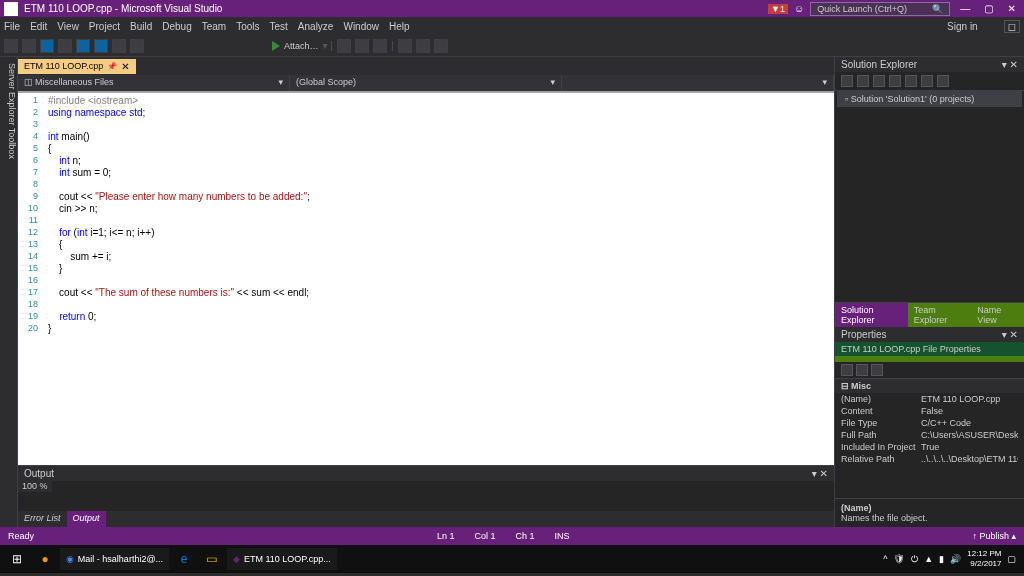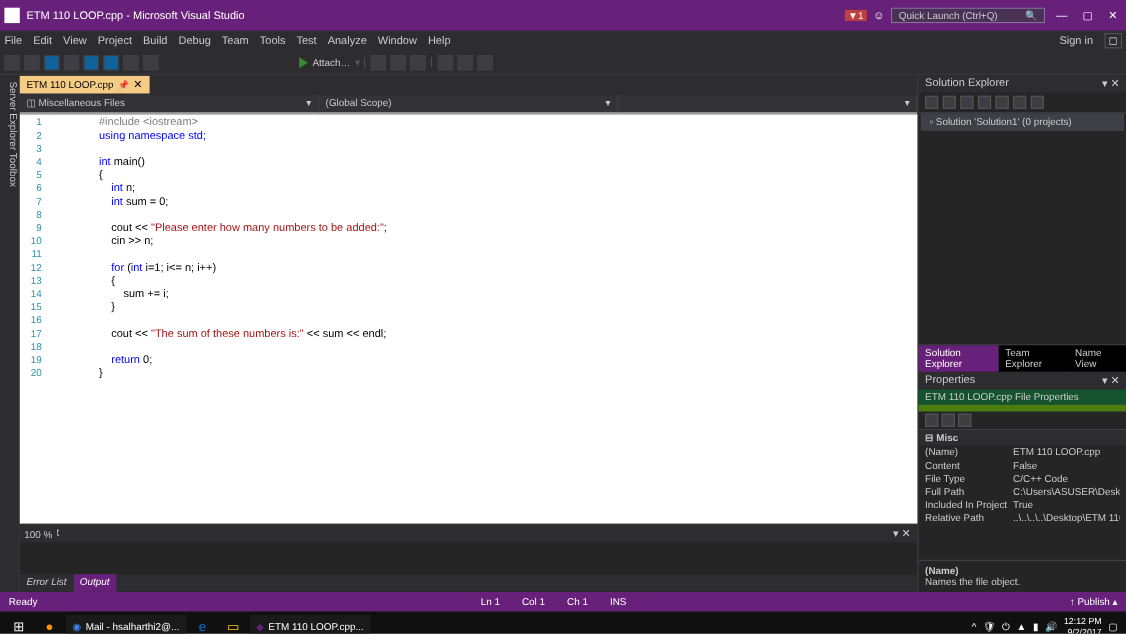--- a/index.html
+++ b/index.html
@@ -1,62 +1,62 @@
 <!DOCTYPE html>
 <html><head>
 <meta charset="utf-8">
 <style>
 * { margin: 0; padding: 0; box-sizing: border-box; font-family: "Segoe UI", Tahoma, sans-serif; }
 body { width: 1024px; height: 576px; background: #2d2d30; color: #f1f1f1; font-size: 10px; overflow: hidden; position: relative; }
-.titlebar { height: 28px; background: #68217a; display: flex; align-items: center; padding: 0 4px; }
+.titlebar { height: 17px; background: #68217a; display: flex; align-items: center; padding: 0 4px; }
 .titlebar .vsicon { width: 14px; height: 14px; background: #fff; margin-right: 6px; }
 .titlebar .title { font-size: 10px; color: #fff; flex: 1; }
 .titlebar .right { display: flex; align-items: center; gap: 6px; }
 .qlbox { background: #493255; border: 1px solid #8a6ca0; padding: 1px 6px; font-size: 9px; width: 140px; color: #ccc; display: flex; justify-content: space-between; }
 .winbtn { color: #fff; font-size: 10px; padding: 0 4px; }
 .menubar { height: 18px; background: #2d2d30; display: flex; align-items: center; padding: 0 4px; gap: 10px; font-size: 10px; color: #ccc; }
-.menubar .signin { margin-left: auto; margin-right: 0; }
+.menubar .signin { margin-left: auto; margin-right: 16px; }
 .toolbar { height: 22px; background: #2d2d30; border-bottom: 1px solid #3f3f46; display: flex; align-items: center; padding: 0 4px; gap: 4px; }
 .tbtn { width: 14px; height: 14px; border: 1px solid #3f3f46; background: #3e3e42; }
 .tbtn.blue { background: #0e639c; }
 .tbtn.green { background: #388a34; border: none; }
 .main { display: flex; height: 470px; }
 .vbar { width: 18px; background: #2d2d30; writing-mode: vertical-rl; text-orientation: mixed; font-size: 9px; color: #ccc; padding-top: 6px; text-align: left; border-right: 1px solid #3f3f46; }
 .editor-area { flex: 1; display: flex; flex-direction: column; background: #1e1e1e; }
 .tabrow { height: 18px; background: #2d2d30; display: flex; align-items: center; }
 .tab { background: #f5cc84; color: #000; font-size: 9px; padding: 2px 6px; display: flex; align-items: center; gap: 4px; }
 .tab .pin { font-size: 8px; }
 .tab .close { font-size: 10px; }
 .navbar { height: 18px; background: #333337; display: flex; border-bottom: 2px solid #a3a3a3; }
 .navbar .combo { flex: 1; border-right: 1px solid #3f3f46; padding: 2px 6px; font-size: 9px; color: #ccc; display: flex; justify-content: space-between; }
 .code { flex: 1; background: #fff; color: #000; font-family: Consolas, monospace; font-size: 10px; position: relative; overflow: hidden; }
 .code-inner { padding: 2px 0 2px 6px; }
 .code .line { display: flex; min-height: 12px; }
 .code .ln { width: 24px; text-align: right; color: #2b91af; padding-right: 10px; font-size: 9px; }
-.code .txt { white-space: pre; margin-left: 42px; }
+.code .txt { white-space: pre; }
 .kw { color: #0000ff; }
 .str { color: #a31515; }
 .pre { color: #808080; }
 .output-panel { height: 46px; background: #252526; border-top: 1px solid #3f3f46; }
 .output-title { background: #2d2d30; padding: 2px 6px; font-size: 10px; display: flex; justify-content: space-between; color: #ccc; }
 .output-bar { padding: 3px 6px; display: flex; align-items: center; gap: 6px; font-size: 9px; color: #ccc; }
 .output-bar select { background: #333337; color: #ccc; border: 1px solid #3f3f46; font-size: 9px; width: 150px; height: 15px; }
 .bottom-tabs { height: 16px; background: #2d2d30; display: flex; font-size: 9px; font-style: italic; }
 .bottom-tabs .bt { padding: 2px 6px; background: #68217a; color: #fff; }
 .bottom-tabs .bt.inactive { background: #2d2d30; color: #ccc; }
 .right-panels { width: 190px; display: flex; flex-direction: column; background: #252526; border-left: 1px solid #3f3f46; }
 .panel-title { background: #2d2d30; padding: 2px 6px; font-size: 10px; color: #ccc; display: flex; justify-content: space-between; }
 .panel-tools { padding: 3px 6px; display: flex; gap: 4px; border-bottom: 1px solid #3f3f46; }
 .ptool { width: 12px; height: 12px; border: 1px solid #555; background: #3e3e42; }
 .search-se { margin: 3px 6px; background: #333337; border: 1px solid #3f3f46; padding: 2px 4px; font-size: 9px; color: #999; display: flex; justify-content: space-between; }
 .sol-item { padding: 3px 8px; font-size: 9px; color: #ccc; background: #3f3f46; margin: 0 2px; }
 .solexp { flex: 1; }
 .panel-tabs { display: flex; font-size: 9px; border-top: 1px solid #3f3f46; }
 .panel-tabs .pt { padding: 2px 6px; background: #68217a; color: #fff; }
-.panel-tabs .pt.inactive { background: #000000; color: #ccc; }
+.panel-tabs .pt.inactive { background: #4d7c0f; color: #ccc; }
 .props { height: 200px; display: flex; flex-direction: column; }
 .props-body { flex: 1; font-size: 9px; }
 .prop-header { background: #14532d; padding: 2px 6px; color: #ccc; border-bottom: 6px solid #4d7c0f; }
 .prop-toolbar { padding: 2px 6px; display: flex; gap: 3px; border-bottom: 1px solid #3f3f46; }
 .prop-cat { background: #2d2d30; padding: 2px 6px; color: #ccc; font-weight: bold; }
 .prop-row { display: flex; padding: 1px 6px; }
 .prop-row .pn { width: 80px; color: #ccc; }
 .prop-row .pv { flex: 1; color: #ccc; overflow: hidden; white-space: nowrap; }
 .prop-desc { border-top: 1px solid #3f3f46; padding: 4px 6px; font-size: 9px; color: #ccc; }
 .statusbar { height: 18px; background: #68217a; display: flex; align-items: center; padding: 0 8px; font-size: 9px; color: #fff; gap: 40px; }

